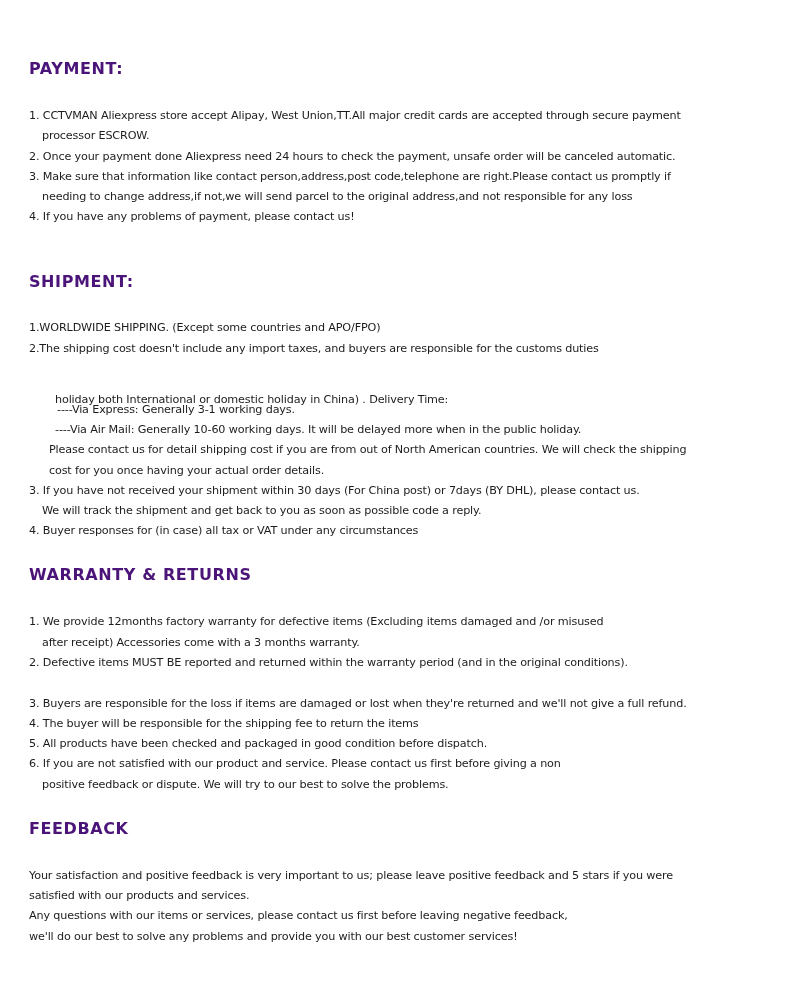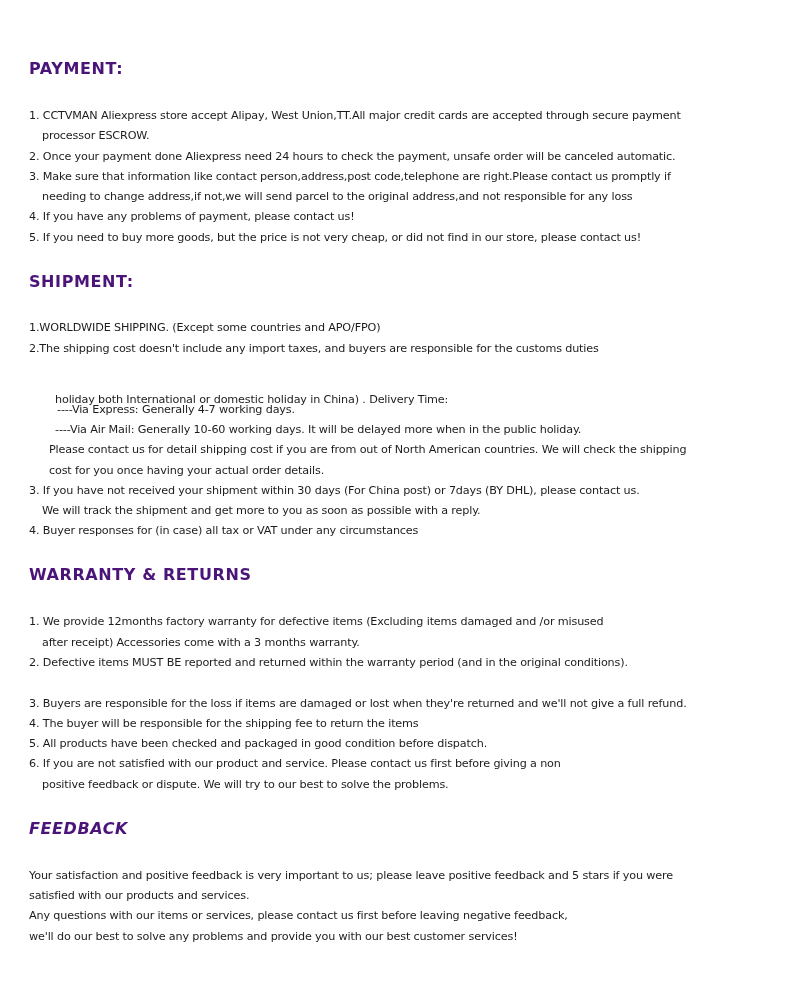--- a/index.html
+++ b/index.html
@@ -46,43 +46,42 @@
 
 <div class="page">
 
   <h2 class="heading" style="top: 59px; color: rgb(75, 20, 120);">PAYMENT:</h2>
   <div class="line" style="left: 29px; top: 109px; color: rgb(28, 28, 28);">1. CCTVMAN Aliexpress store accept Alipay, West Union,TT.All major credit cards are accepted through secure payment</div>
   <div class="line" style="left: 42px; top: 129px; color: rgb(28, 28, 28); text-align: right;">processor ESCROW.</div>
   <div class="line" style="left: 29px; top: 150px; color: rgb(28, 28, 28);">2. Once your payment done Aliexpress need 24 hours to check the payment, unsafe order will be canceled automatic.</div>
   <div class="line" style="left: 29px; top: 170px; color: rgb(28, 28, 28);">3. Make sure that information like contact person,address,post code,telephone are right.Please contact  us promptly if</div>
   <div class="line" style="left: 42px; top: 190px; color: rgb(28, 28, 28);">needing to change address,if not,we will send parcel to the original address,and not responsible for any loss</div>
   <div class="line" style="left: 29px; top: 210px; color: rgb(28, 28, 28);">4. If you have any problems of payment, please contact us!</div>
-  <div class="line" style="left: 29px; top: 231px; color: rgb(28, 28, 28);">5. If you need to buy more goods, but the price is not very cheap, or did not find in our store, please contact us!</div>
 
   <h2 class="heading" style="top: 272px; color: rgb(75, 20, 120);">SHIPMENT:</h2>
   <div class="line" style="left: 29px; top: 321px; color: rgb(28, 28, 28);">1.WORLDWIDE SHIPPING. (Except some countries and APO/FPO)</div>
   <div class="line" style="left: 29px; top: 342px; color: rgb(28, 28, 28); text-align: center;">2.The shipping cost doesn't include any import taxes, and buyers are responsible for the customs duties</div>
   <div class="line" style="left: 55px; top: 382px; color: rgb(28, 28, 28); margin-top: 11px;">holiday both International or domestic holiday in China) . Delivery Time:</div>
-  <div class="line" style="left: 57px; top: 403px; color: rgb(28, 28, 28);">----Via Express: Generally 4-7 working days.</div>
+  <div class="line" style="left: 57px; top: 403px; color: rgb(28, 28, 28);">----Via Express: Generally 3-1 working days.</div>
   <div class="line" style="left: 55px; top: 423px; color: rgb(28, 28, 28); text-align: right;">----Via Air Mail: Generally 10-60 working days. It will be delayed more when in the public holiday.</div>
   <div class="line" style="left: 49px; top: 464px; color: rgb(28, 28, 28);">cost for you once having your actual order details.</div>
   <div class="line" style="left: 49px; top: 443px; color: rgb(28, 28, 28);">Please contact us for detail shipping cost if you are from out of North American countries. We will check the shipping</div>
   <div class="line" style="left: 29px; top: 484px; color: rgb(28, 28, 28);">3. If you have not received your shipment within 30 days (For China post) or 7days (BY DHL), please contact us.</div>
-  <div class="line" style="left: 42px; top: 504px; color: rgb(28, 28, 28);">We will track the shipment and get more to you as soon as possible with a reply.</div>
+  <div class="line" style="left: 42px; top: 504px; color: rgb(28, 28, 28);">We will track the shipment and get back to you as soon as possible code a reply.</div>
   <div class="line" style="left: 29px; top: 524px; color: rgb(28, 28, 28);">4. Buyer responses for (in case) all tax or VAT under any circumstances</div>
 
   <h2 class="heading" style="top: 565px; color: rgb(75, 20, 120);">WARRANTY &amp; RETURNS</h2>
   <div class="line" style="left: 29px; top: 615px; color: rgb(28, 28, 28);">1. We provide 12months factory warranty for defective items (Excluding items damaged and /or misused</div>
   <div class="line" style="left: 42px; top: 636px; color: rgb(28, 28, 28);">after receipt) Accessories come with a 3 months warranty.</div>
   <div class="line" style="left: 29px; top: 656px; color: rgb(28, 28, 28);">2. Defective items MUST BE reported and returned within the warranty period (and in the original conditions).</div>
   <div class="line" style="left: 29px; top: 697px; color: rgb(28, 28, 28);">3. Buyers are responsible for the loss if items are damaged or lost when they're returned and we'll not give a full refund.</div>
   <div class="line" style="left: 29px; top: 717px; color: rgb(28, 28, 28);">4. The buyer will be responsible for the shipping fee to return the items</div>
   <div class="line" style="left: 29px; top: 737px; color: rgb(28, 28, 28);">5. All products have been checked and packaged in good condition before dispatch.</div>
   <div class="line" style="left: 29px; top: 757px; color: rgb(28, 28, 28); text-align: right;">6. If you are not satisfied with our product and service. Please contact us first before giving a non</div>
   <div class="line" style="left: 42px; top: 778px; color: rgb(28, 28, 28);">positive feedback or dispute. We will try to our best to solve the problems.</div>
 
-  <h2 class="heading" style="top: 819px; color: rgb(75, 20, 120); font-style: italic;">FEEDBACK</h2>
+  <h2 class="heading" style="top: 819px; color: rgb(75, 20, 120);">FEEDBACK</h2>
   <div class="line" style="left: 29px; top: 869px; color: rgb(28, 28, 28);">Your satisfaction and positive feedback is very important to us; please leave positive feedback and 5 stars if you were</div>
   <div class="line" style="left: 29px; top: 889px; color: rgb(28, 28, 28);">satisfied with our products and services.</div>
   <div class="line" style="left: 29px; top: 909px; color: rgb(28, 28, 28);">Any questions with our items or services, please contact us first before leaving negative feedback,</div>
   <div class="line" style="left: 29px; top: 930px; color: rgb(28, 28, 28);">we'll do our best to solve any problems and provide you with our best customer services!</div>
 
 </div>
 
 </body></html>

